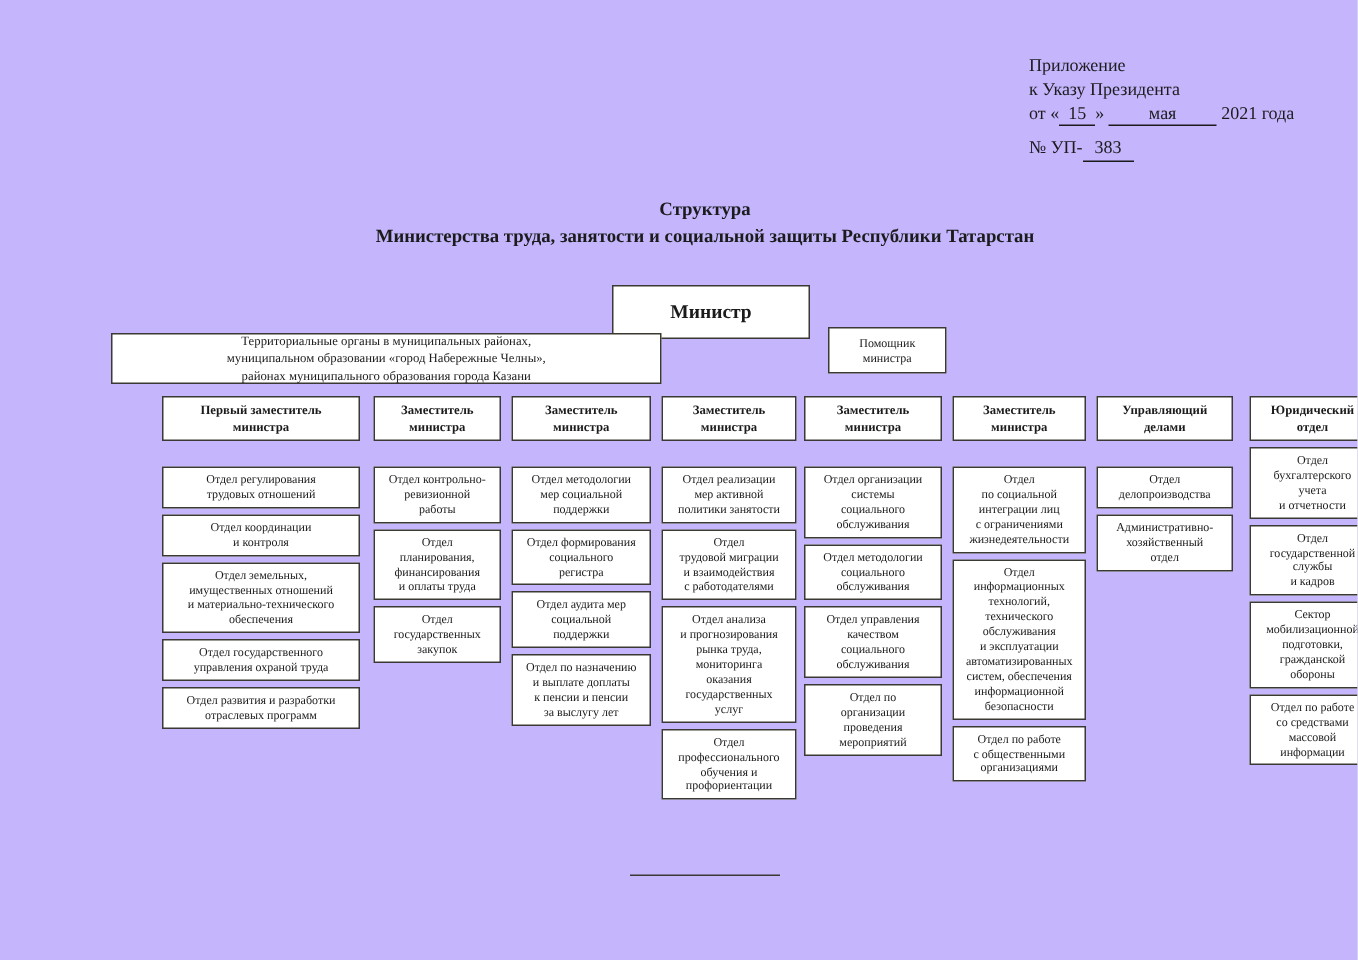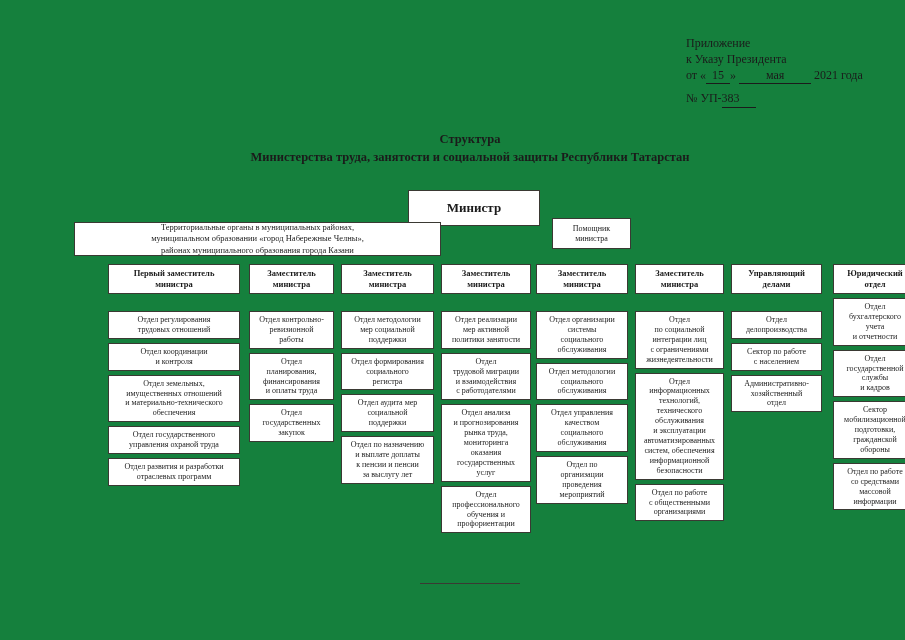--- a/index.html
+++ b/index.html
@@ -1,28 +1,28 @@
 <!DOCTYPE html>
 <html><head>
 <meta charset="utf-8">
 <style>
   html,body { margin:0; padding:0; background:#e8e8e8; }
   .page {
     position:relative; width:905px; height:640px; margin:0 auto;
-    background:#15803d; color:#1b1b1b; overflow:hidden;
+    background:#c4b5fd; color:#1b1b1b; overflow:hidden;
     font-family:"Liberation Serif","DejaVu Serif",serif;
   }
 
   
   .annotation { position:absolute; left:686px; top:36px; width:212px; font-size:12px; line-height:1.32; }
   .annotation .num-line { margin-top:7px; }
   .blank { display:inline-block; border-bottom:1px solid #1b1b1b; text-align:center; }
   .blank.day { min-width:24px; }
   .blank.month { min-width:72px; }
-  .blank.num383 { min-width:34px; text-align:left; }
+  .blank.num383 { min-width:34px; text-align:center; }
 
   
   .title { position:absolute; left:40px; top:130px; width:860px; text-align:center;
            font-weight:bold; font-size:12.5px; line-height:1.45; }
 
   
   .box {
     border:1px solid #3a3933; background:#fff;
     display:flex; align-items:center; justify-content:center;
     text-align:center; white-space:pre-line; box-sizing:border-box;
@@ -208,22 +208,20 @@
 организациями</div>
     </div>
   </div>
 
   <div class="column c7">
     <div class="box header">Управляющий
 делами</div>
     <div class="items">
       <div class="box">Отдел
 делопроизводства</div>
-      <div class="box">Сектор по работе
-с населением</div>
       <div class="box">Административно-
 хозяйственный
 отдел</div>
     </div>
   </div>
 
   <div class="column c8">
     <div class="box header">Юридический
 отдел</div>
     <div class="items">

